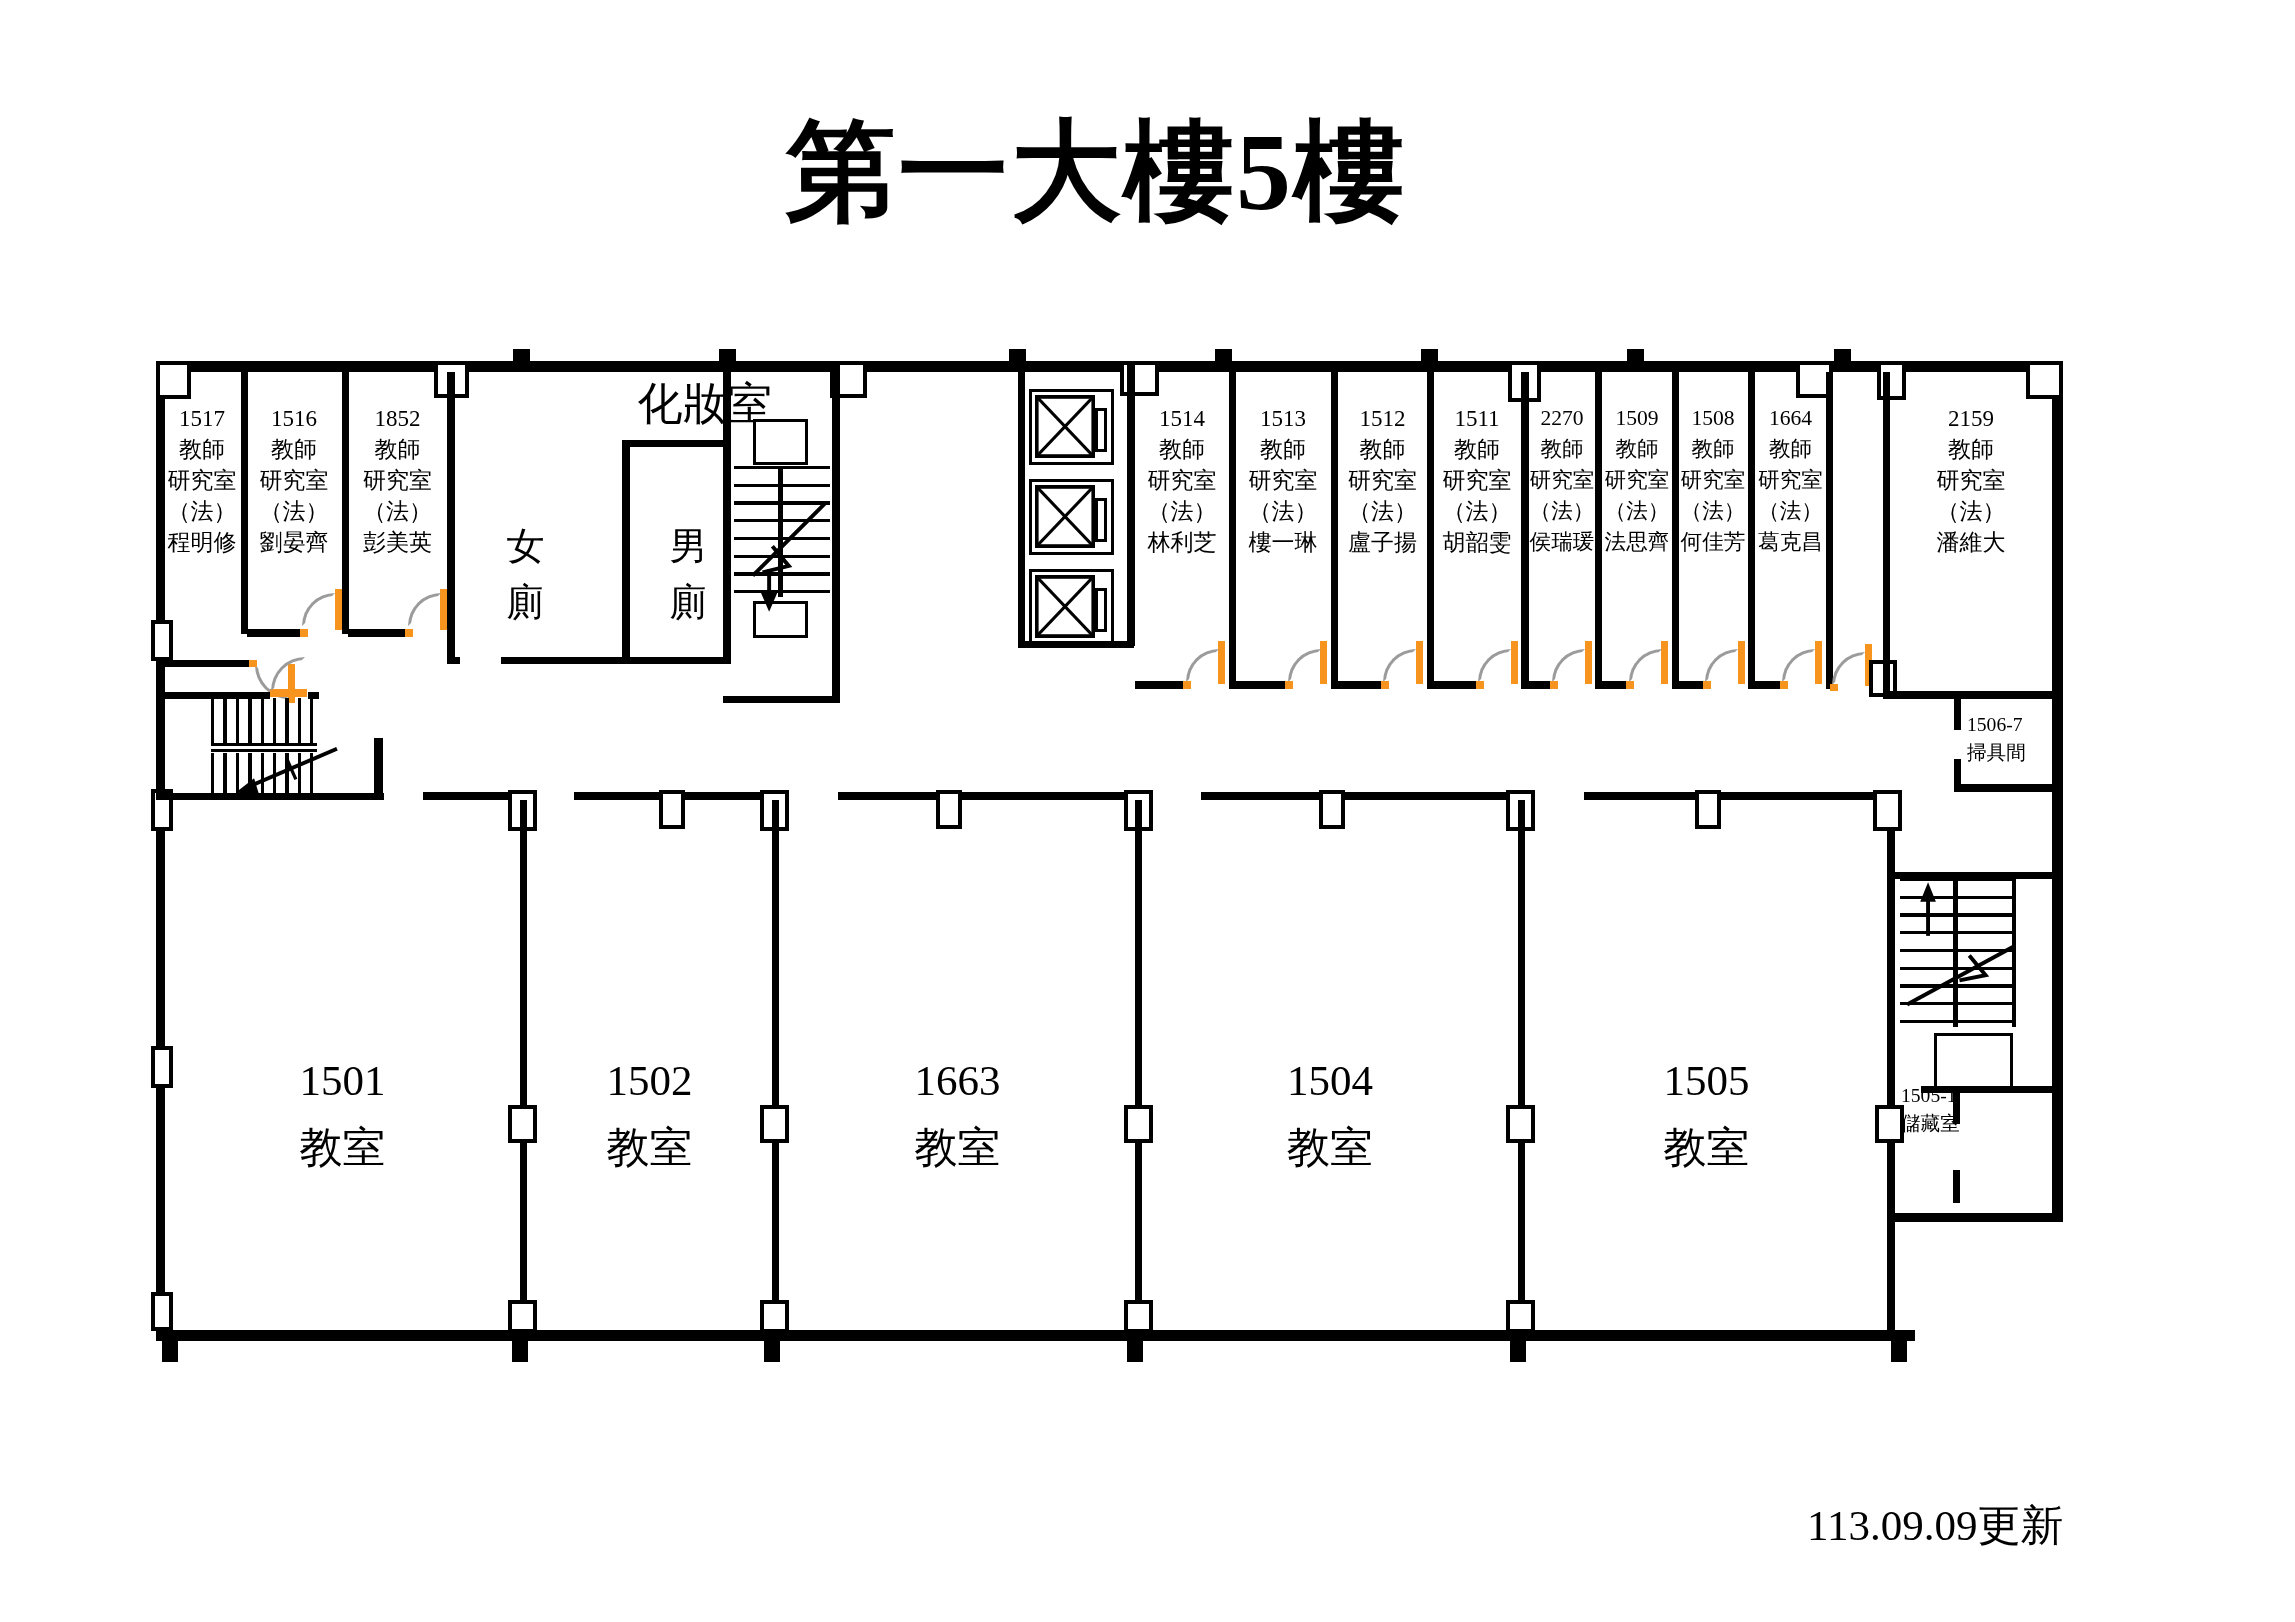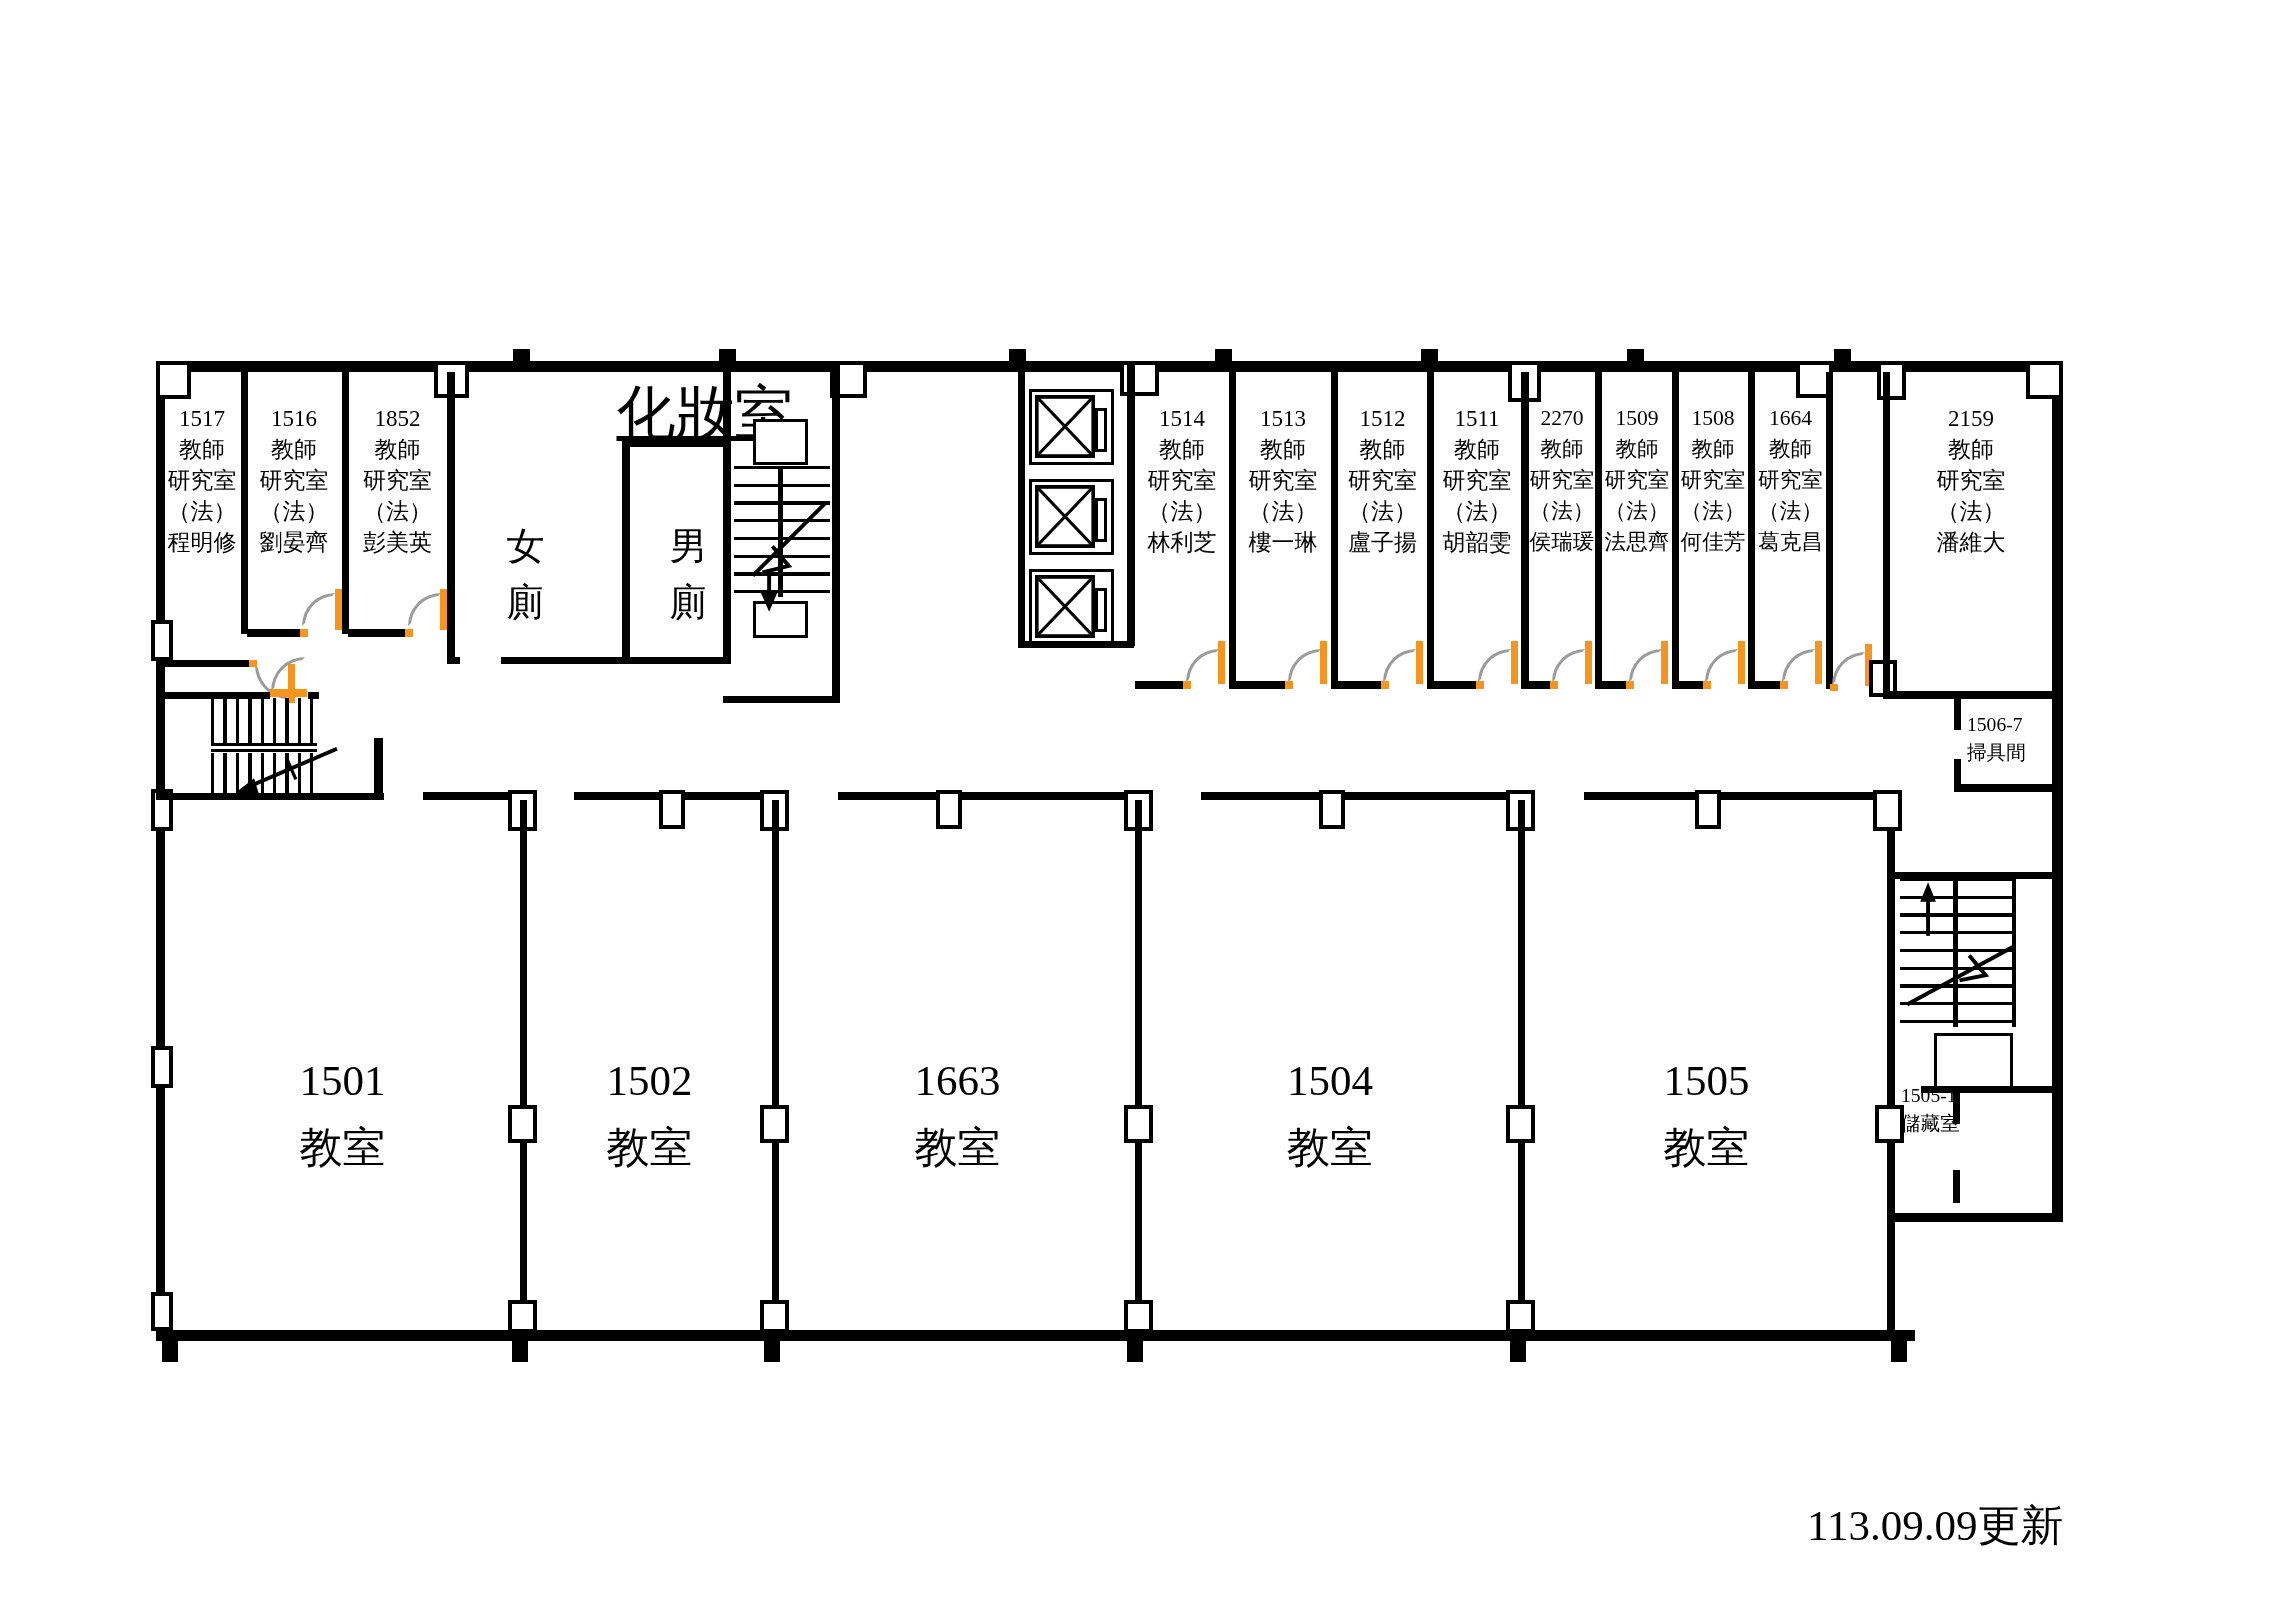--- a/index.html
+++ b/index.html
@@ -23,20 +23,21 @@
   .car{position:absolute;border:3.9px solid #000;box-sizing:border-box;}
   svg{position:absolute;overflow:visible;}
   .title{position:absolute;left:687px;top:98px;width:818px;text-align:center;font-size:110px;font-weight:600;letter-spacing:2.6px;}
   .notes{position:absolute;left:1807px;top:1412px;font-size:43px;line-height:76px;white-space:pre-line;text-align:left;}
 </style>
 </head>
 <body>
 
 <div class="plan">
 
+  <div class="title">第一大樓5樓</div>
 
   <div class="w" style="left:156px;top:361px;width:1905px;height:10.5px"></div>
   <div class="w" style="left:156px;top:361px;width:9.2px;height:979px"></div>
   <div class="w" style="left:156px;top:1330px;width:1759px;height:10.5px"></div>
   <div class="w" style="left:2052px;top:361px;width:10.5px;height:861px"></div>
   <div class="w" style="left:1893px;top:1213px;width:169px;height:9.2px"></div>
   <div class="w" style="left:1887px;top:800px;width:7.9px;height:541px"></div>
 
   <div class="col" style="left:156px;top:361px;width:35px;height:38px"></div>
   <div class="col" style="left:434px;top:361px;width:35px;height:37px"></div>
@@ -90,21 +91,21 @@
   <div class="lbl office" style="left:348px;width:99px">1852
 教師
 研究室
 （法）
 彭美英</div>
 
   <div class="w" style="left:622px;top:440px;width:7.9px;height:224px"></div>
   <div class="w" style="left:629px;top:440px;width:94px;height:6.5px"></div>
   <div class="w" style="left:447px;top:657px;width:13px;height:6.5px"></div>
   <div class="w" style="left:501px;top:657px;width:230px;height:6.5px"></div>
-  <div class="lbl" style="left:607px;top:374px;width:196px;font-size:59px;text-decoration:underline;">化妝室</div>
+  <div class="lbl" style="left:607px;top:374px;width:196px;font-size:45px;">化妝室</div>
   <div class="lbl" style="left:486px;top:518px;width:79px;font-size:38px;line-height:56px;">女
 廁</div>
   <div class="lbl" style="left:649px;top:518px;width:79px;font-size:38px;line-height:56px;">男
 廁</div>
 
   <div class="w" style="left:723px;top:361px;width:7.9px;height:302px"></div>
   <div class="w" style="left:832px;top:361px;width:7.9px;height:342px"></div>
   <div class="w" style="left:723px;top:696px;width:117px;height:6.5px"></div>
   <div class="box" style="left:753px;top:419px;width:55px;height:46px"></div>
   <div class="treads-h" style="left:734px;top:466px;width:96px;height:131px"></div>

